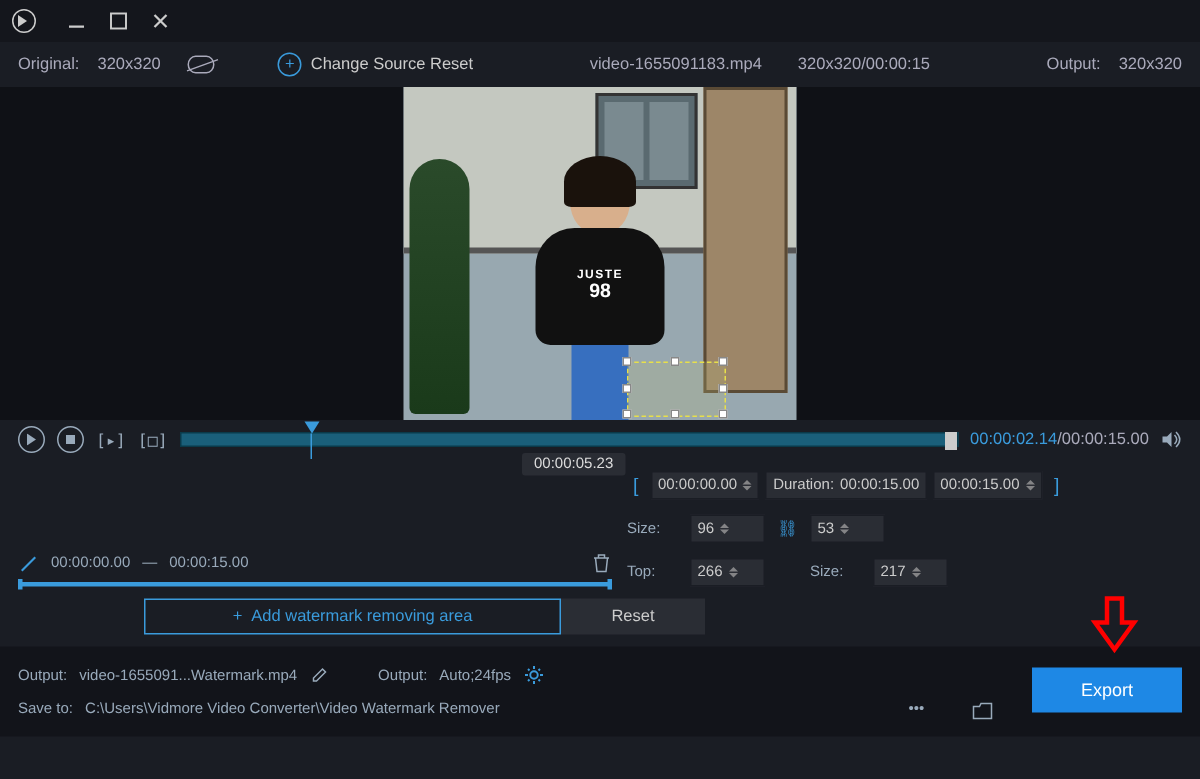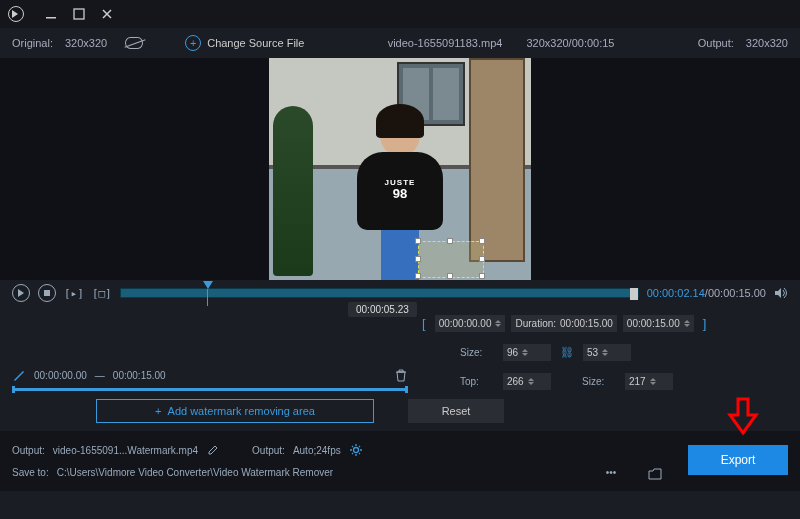--- a/index.html
+++ b/index.html
@@ -51,26 +51,26 @@
   .seg-track::before, .seg-track::after { content: ""; position: absolute; top: -2px; width: 3px; height: 7px; background: #3a9bdc; }
   .seg-track::before { left: 0; } .seg-track::after { right: 0; }
   .seg-right { width: 370px; padding-top: 4px; }
   .trimrow { display: flex; align-items: center; gap: 4px; font-size: 10px; }
   .brk { color: #3a9bdc; font-size: 13px; padding: 0 4px; }
   .numbox { background: #2a2d34; border: 1px solid #1a1d24; color: #ccc; padding: 3px 4px; display: flex; align-items: center; gap: 4px; }
   .spin { display: flex; flex-direction: column; gap: 1px; opacity: .7; }
   .spin span { width: 0; height: 0; border-left: 3px solid transparent; border-right: 3px solid transparent; }
   .spin .u { border-bottom: 3px solid #aaa; }
   .spin .d { border-top: 3px solid #aaa; }
-  .proprow { display: flex; align-items: center; gap: 8px; margin-top: 10px; font-size: 10px; margin-left: 42px; }
+  .proprow { display: flex; align-items: center; gap: 8px; margin-top: 10px; font-size: 10px; }
   .proprow .lab { width: 34px; color: #9ab; }
   .link { color: #3a9bdc; font-size: 11px; }
   .actions { display: flex; padding: 8px 12px; }
   .addbtn { width: 278px; border: 1px solid #3a9bdc; color: #3a9bdc; background: transparent; padding: 5px 0; display: flex; align-items: center; justify-content: center; gap: 6px; font-size: 11px; margin-left: 84px; }
-  .resetbtn { width: 96px; background: #2a2d34; color: #ccc; border: none; padding: 5px 0; margin-left: 34px; font-size: 11px; }
+  .resetbtn { width: 96px; background: #2a2d34; color: #ccc; border: none; padding: 5px 0; font-size: 11px; }
   .bottom { background: #12141a; padding: 8px 12px; position: relative; }
   .brow { display: flex; align-items: center; gap: 8px; font-size: 10px; color: #9ab; height: 22px; }
   .editic, .gearic, .folderic, .dotsic { width: 14px; height: 14px; display: inline-flex; align-items: center; justify-content: center; }
   .export { position: absolute; right: 12px; bottom: 16px; width: 100px; height: 30px; background: #1e88e5; color: #fff; border: none; font-size: 12px; }
   .arrow-annot { position: absolute; right: 40px; bottom: 54px; pointer-events: none; }
   svg { display: block; }
 </style>
 </head>
 <body>
 
@@ -92,21 +92,21 @@
       </svg>
     </span>
 </div>
 
 <div class="topbar">
   <span>Original:</span>
   <span>320x320</span>
   <span class="eye"></span>
   <span class="srcbtn">
     <span class="plus-circ">+</span>
-    <span class="src-label">Change Source File</span>
+    <span class="src-label">Change Source Reset</span>
   </span>
   <span class="spacer"></span>
   <span>video-1655091183.mp4</span>
   <span style="margin-left:12px">320x320/00:00:15</span>
   <span class="spacer"></span>
   <span>Output:</span>
   <span>320x320</span>
 </div>
 
 <div class="preview-wrap">

